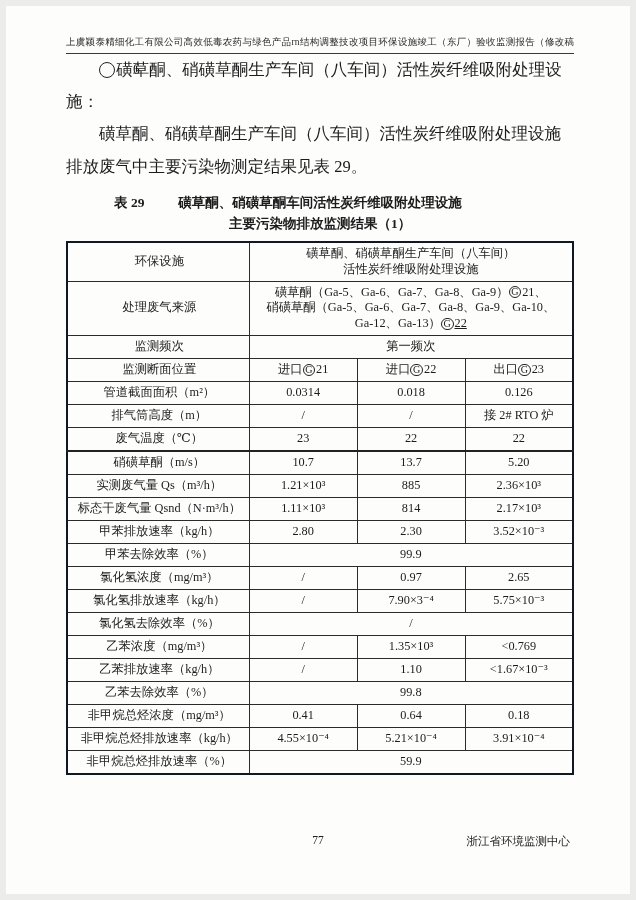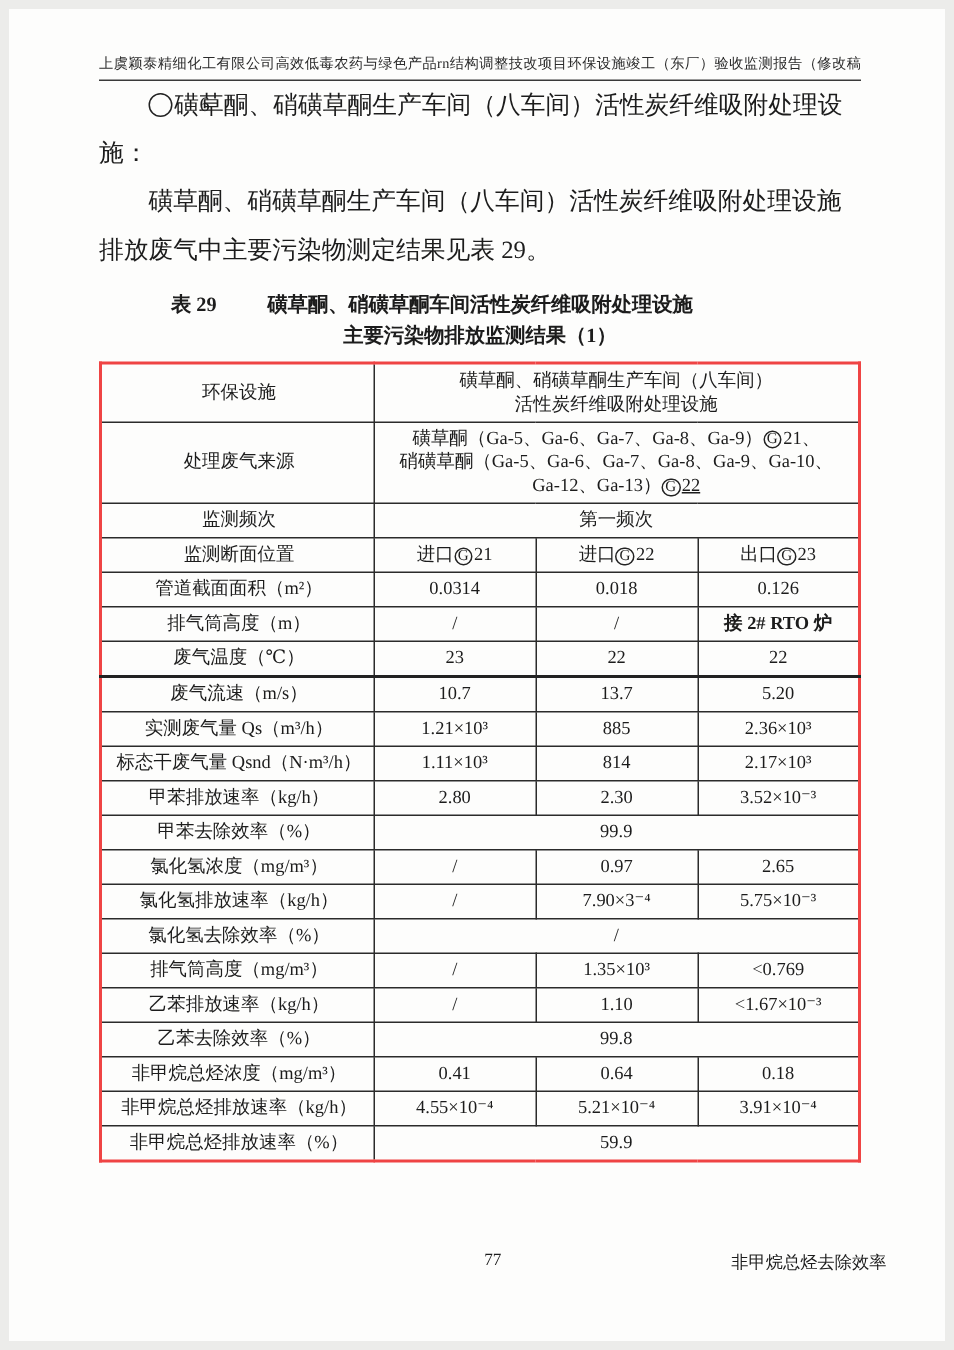--- a/index.html
+++ b/index.html
@@ -54,29 +54,29 @@
     font-size:12.3px;
   }
   table.mon td{
     border:1px solid #2b2b2b;
     text-align:center;
     vertical-align:middle;
     padding:3px 2px;
     line-height:1.3;
     overflow:hidden;
   }
-  table.mon{border:2px solid #ef4444;}
+  table.mon{border:2px solid #0f172a;}
   table.mon td.lbl{padding-left:4px;}
   tr.thick-bottom td{border-bottom:2px solid #222;}
-  .bold{font-weight:bold;}
+  .bold{font-weight:normal;}
   .u{text-decoration:underline;}
   col.c-label{width:36%;}
   col.c-data{width:21.33%;}
   
-  .footer{position:absolute;left:60px;right:39px;bottom:44px;height:16px;font-size:11.5px;margin-top:40px;}
+  .footer{position:absolute;left:60px;right:60px;bottom:44px;height:16px;font-size:11.5px;margin-top:40px;}
   .footer .pageno{position:absolute;left:50%;transform:translateX(-50%);}
   .footer .org{position:absolute;right:0;}
 </style>
 </head>
 <body>
 
 <div class="page">
 
   <div class="doc-header">
     <span>上虞颖泰精细化工有限公司高效低毒农药与绿色产品rn结构调整技改项目环保设施竣工（东厂）验收监测报告（修改稿）</span>
@@ -139,21 +139,21 @@
         <td>/</td>
         <td class="bold">接 2# RTO 炉</td>
       </tr>
       <tr class="thick-bottom">
         <td class="lbl">废气温度（℃）</td>
         <td>23</td>
         <td>22</td>
         <td>22</td>
       </tr>
       <tr>
-        <td class="lbl">废气流速（m/s）</td>
+        <td class="lbl">硝磺草酮（m/s）</td>
         <td>10.7</td>
         <td>13.7</td>
         <td>5.20</td>
       </tr>
       <tr>
         <td class="lbl">实测废气量 Qs（m³/h）</td>
         <td>1.21×10³</td>
         <td>885</td>
         <td>2.36×10³</td>
       </tr>
@@ -183,21 +183,21 @@
         <td class="lbl">氯化氢排放速率（kg/h）</td>
         <td>/</td>
         <td>7.90×3⁻⁴</td>
         <td>5.75×10⁻³</td>
       </tr>
       <tr>
         <td class="lbl">氯化氢去除效率（%）</td>
         <td colspan="3">/</td>
       </tr>
       <tr>
-        <td class="lbl">排气筒高度（mg/m³）</td>
+        <td class="lbl">乙苯浓度（mg/m³）</td>
         <td>/</td>
         <td>1.35×10³</td>
         <td>&lt;0.769</td>
       </tr>
       <tr>
         <td class="lbl">乙苯排放速率（kg/h）</td>
         <td>/</td>
         <td>1.10</td>
         <td>&lt;1.67×10⁻³</td>
       </tr>
@@ -219,16 +219,16 @@
       </tr>
       <tr>
         <td class="lbl">非甲烷总烃排放速率（%）</td>
         <td colspan="3">59.9</td>
       </tr>
     </tbody>
   </table>
 
   <div class="footer">
     <span class="pageno">77</span>
-    <span class="org">非甲烷总烃去除效率</span>
+    <span class="org">浙江省环境监测中心</span>
   </div>
 
 </div>
 
 </body></html>

